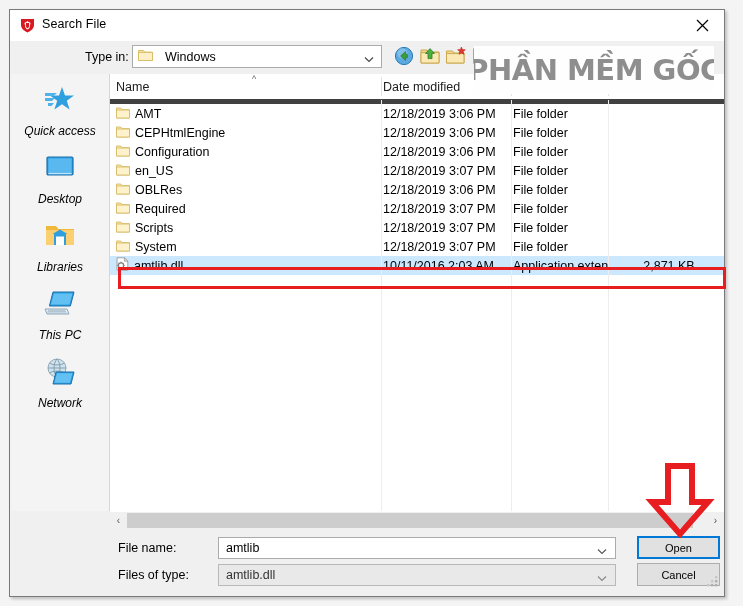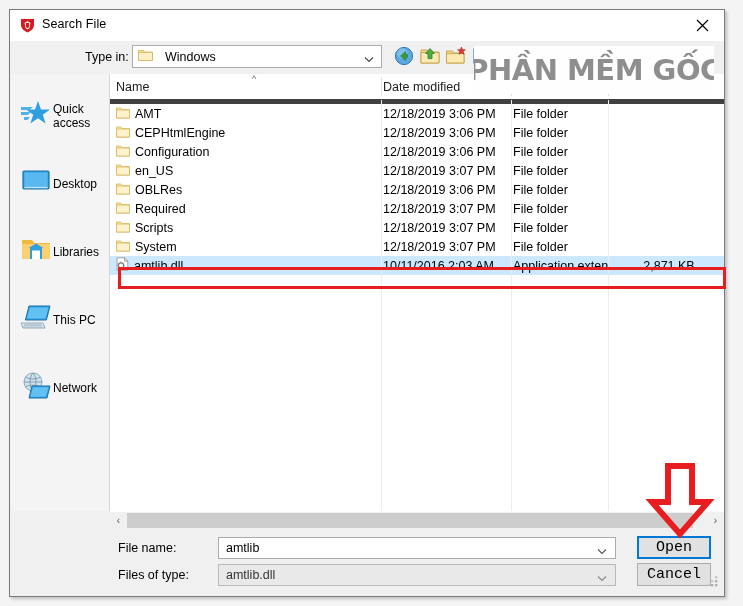--- a/index.html
+++ b/index.html
@@ -72,23 +72,24 @@
     font-weight:bold;font-size:29px;color:#8e8e8e;
     letter-spacing:-0.5px;white-space:nowrap;
   }
 
   
   .places{
     position:absolute;left:1px;top:64px;width:98px;height:437px;
     background:#f4f4f4;border-right:1px solid #d6d6d6;
   }
   .place{
-    position:absolute;left:8px;width:98px;height:68px;
-    display:flex;align-items:center;justify-content:flex-start;
+    position:absolute;left:0;width:98px;height:68px;
+    display:flex;flex-direction:column;align-items:center;justify-content:flex-start;
     cursor:default;
+    font-style:italic;
   }
   .place .lbl{font-size:12px;color:#000;margin-top:4px;}
   .place .ic{height:40px;display:flex;align-items:center;justify-content:center;}
 
   
   .listpane{
     position:absolute;left:100px;top:64px;width:614px;height:437px;
     background:#ffffff;
   }
   .hdr{
@@ -145,24 +146,24 @@
   .frm-combo{
     position:absolute;height:22px;box-sizing:border-box;
     border:1px solid #ababab;background:#ffffff;display:flex;align-items:center;
   }
   .frm-combo.disabled{background:#e9e9e9;border-color:#b9b9b9;}
   .frm-combo .v{margin-left:7px;font-size:12.5px;color:#000;}
   .frm-combo.disabled .v{color:#333;}
   .frm-combo .chev{position:absolute;right:7px;top:5px;}
 
   .btn{
-    position:absolute;width:74px;height:23px;box-sizing:border-box;
+    position:absolute;width:83px;height:23px;box-sizing:border-box;
     background:#e1e1e1;border:1px solid #adadad;
     display:flex;align-items:center;justify-content:center;
-    font-size:15px;color:#000;cursor:default;font-family:Liberation Mono, monospace;
+    font-size:11px;color:#000;cursor:default;
   }
   .btn.focus{border:2px solid #0078d7;background:#e1e1e1;}
 
   .grip{position:absolute;right:5px;bottom:4px;}
 
   
   .annot-arrow{position:absolute;left:644px;top:462px;pointer-events:none;}
 </style>
 </head>
 <body>

